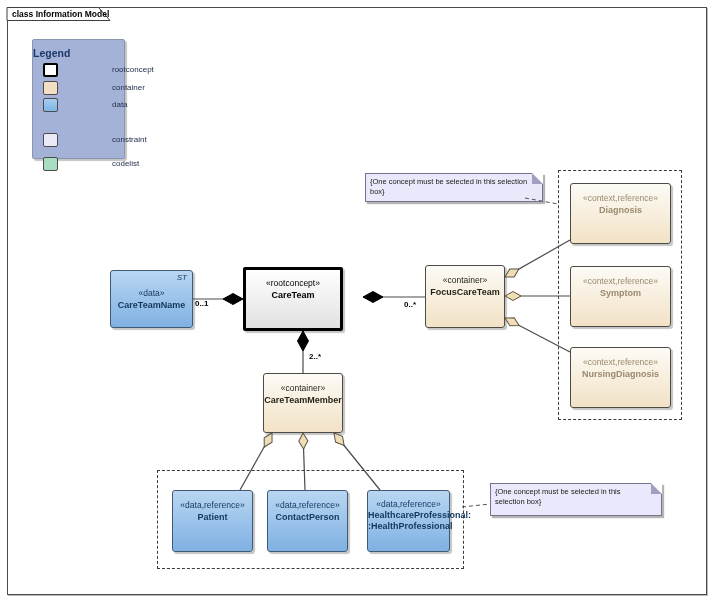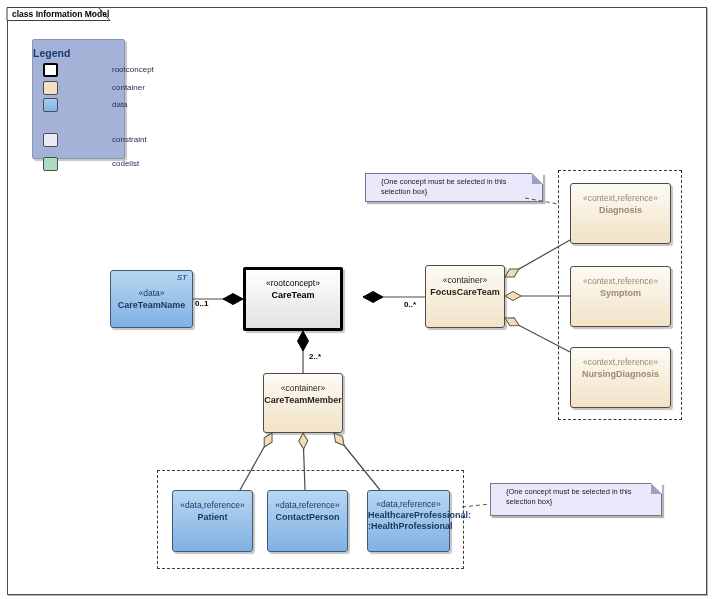--- a/index.html
+++ b/index.html
@@ -55,21 +55,21 @@
   }
   .ctn-center{display:flex;flex-direction:column;justify-content:center;padding-top:0;}
   
   .dashed-box{
     position:absolute;border:1px dashed #3a3a3a;background:transparent;z-index:1;
   }
   
   .note{
     position:absolute;background:#e9e9fb;border:1px solid #74748f;
     box-shadow:2px 2px 1px rgba(120,120,120,.55);
-    font-size:7.5px;line-height:10px;color:#1a1a1a;padding:3px 12px 3px 15px;
+    font-size:7.5px;line-height:10px;color:#1a1a1a;padding:3px 12px 3px 4px;
     box-sizing:border-box;z-index:3;
   }
   .note::before{
     content:"";position:absolute;top:-1px;right:-1px;width:0;height:0;
     border-style:solid;border-width:0 11px 11px 0;
     border-color:#ffffff #ffffff #9f9fc0 #9f9fc0;
   }
   
   .mult{
     position:absolute;font-size:8px;font-weight:bold;color:#000;z-index:6;white-space:nowrap;

